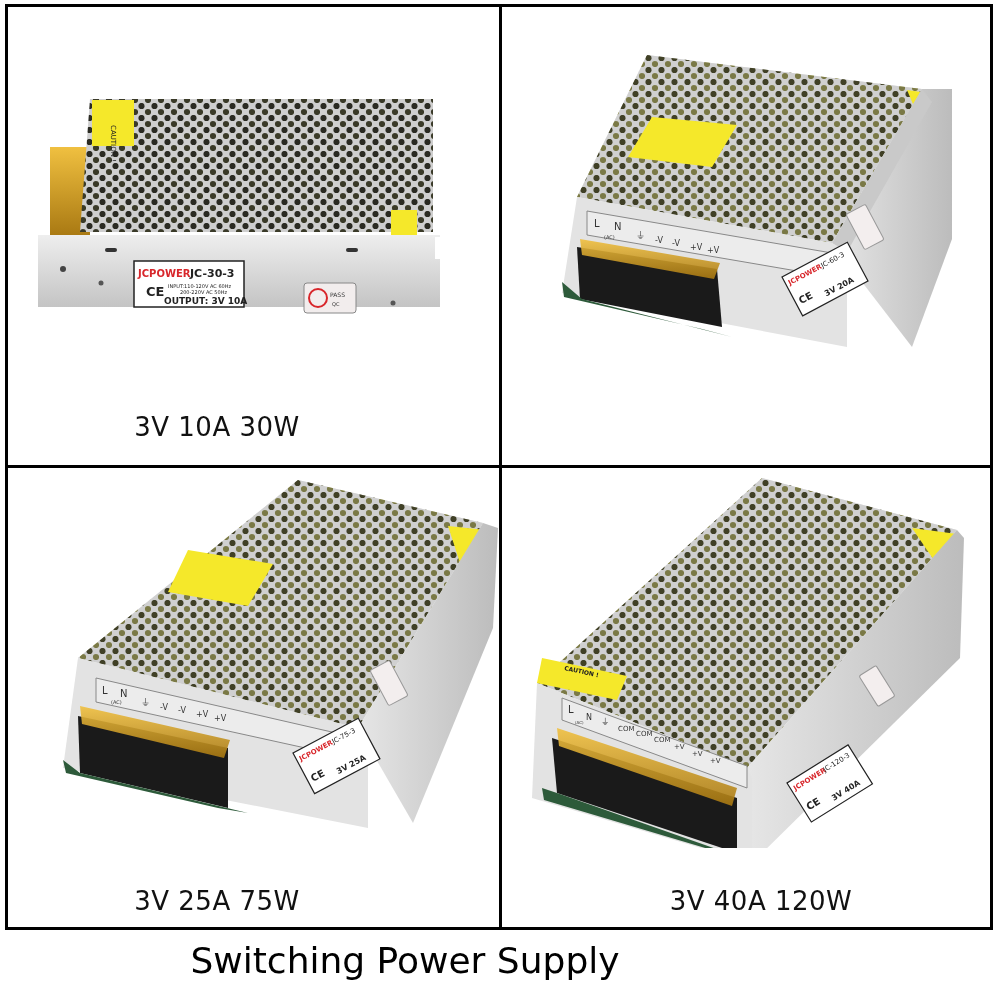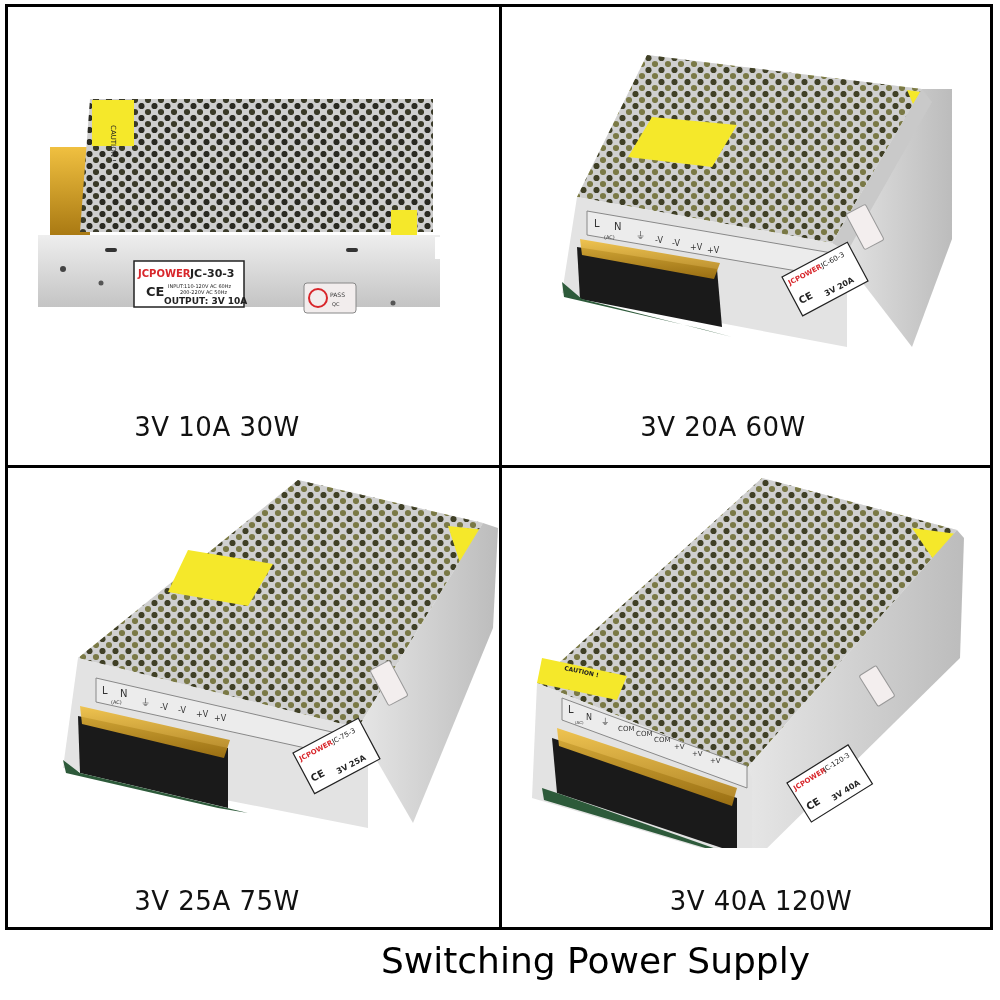--- a/index.html
+++ b/index.html
@@ -6,21 +6,21 @@
   body { width:1000px; height:1000px; position:relative; overflow:hidden;
          font-family: "DejaVu Sans", "Liberation Sans", sans-serif; color:#111; }
   .frame { position:absolute; left:5px; top:4px; width:988px; height:926px;
            border:3px solid #000; box-sizing:border-box; }
   .vline { position:absolute; left:499px; top:4px; width:3px; height:926px; background:#000; }
   .hline { position:absolute; left:5px; top:465px; width:988px; height:3px; background:#000; }
   .cell { position:absolute; width:494px; }
   .cell svg { position:absolute; left:0; top:0; }
   .caption { position:absolute; left:0; width:100%; text-align:center;
              font-size:26px; letter-spacing:0.5px; color:#111; }
-  .footer { position:absolute; left:0; top:940px; width:810px; text-align:right;
+  .footer { position:absolute; left:0; top:940px; width:810px; text-align:center;
             font-size:36px; color:#000; }
 </style>
 </head>
 <body>
 
 <div class="frame"></div>
 <div class="vline"></div>
 <div class="hline"></div>
 
 <svg width="0" height="0" style="position:absolute">
@@ -115,21 +115,20 @@
 
     <g transform="translate(280,270) rotate(-28)">
       <rect x="0" y="0" width="74" height="44" fill="#fff" stroke="#222" stroke-width="1.2"></rect>
       <text x="3" y="11" font-size="7" font-weight="bold" fill="#d8262b">JCPOWER</text>
       <text x="40" y="11" font-size="7" fill="#222">JC-60-3</text>
       <text x="4" y="33" font-size="10" font-weight="bold" fill="#222">CE</text>
       <text x="30" y="38" font-size="8" font-weight="bold" fill="#222">3V 20A</text>
     </g>
     <rect x="352" y="200" width="22" height="40" rx="2" fill="#f3eeee" stroke="#999" transform="rotate(-28 363 220)"></rect>
   </svg>
-  <div class="caption" style="top:405px; left:-26px;">3V 20A 60W</div>
 </div>
 
 <div class="cell" style="left:8px; top:468px; height:462px;">
   <svg width="491" height="380">
     <polygon points="290,12 475,55 350,260 70,190" fill="url(#holes-warm)"></polygon>
     <polygon points="290,12 475,55 350,260 70,190" fill="url(#holes)" opacity="0.55"></polygon>
     <polygon points="180,82 265,96 240,138 160,124" fill="#f5e82a"></polygon>
     <polygon points="440,58 478,62 478,110 455,104" fill="#f5e82a"></polygon>
     <polygon points="350,260 475,55 490,60 485,160 405,355" fill="url(#metal-side)"></polygon>
     <polygon points="70,190 350,260 360,270 360,360 55,300" fill="#e3e3e3"></polygon>

